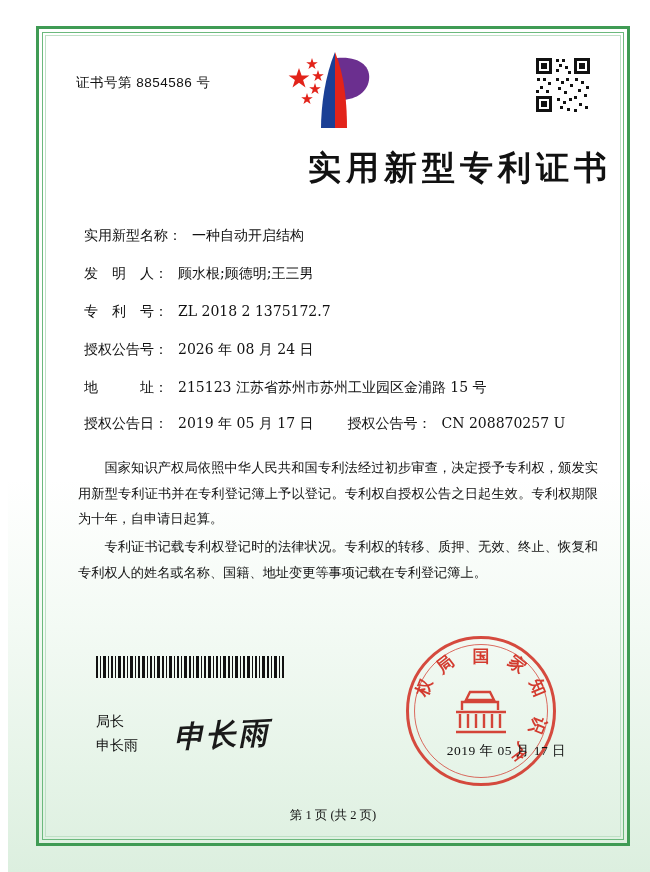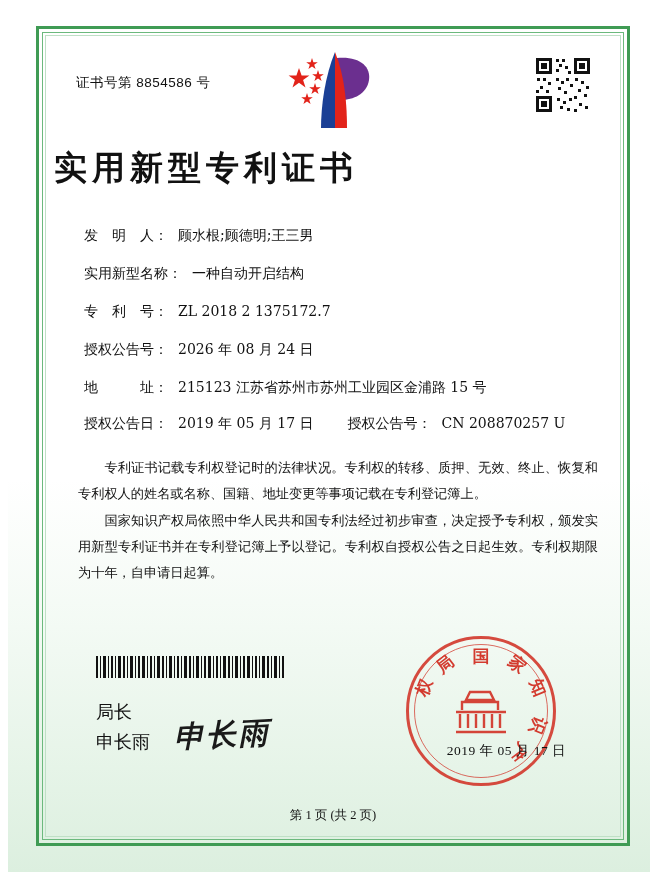--- a/index.html
+++ b/index.html
@@ -86,21 +86,21 @@
   .qr {
     position: absolute;
     right: 20px;
     top: 12px;
     width: 58px;
     height: 58px;
   }
 
   .title {
     margin-top: 6px;
-    text-align: left;
+    text-align: right;
     font-size: 33px;
     font-weight: bold;
     letter-spacing: 5px;
     color: #111;
     font-family: "DejaVu Serif", "Liberation Serif", serif;
   }
 
   .fields {
     margin: 34px 0 0 0;
     padding: 0 26px 0 30px;
@@ -153,21 +153,21 @@
     bottom: 150px;
     width: 190px;
     height: 22px;
   }
 
   
   .sig-block {
     position: absolute;
     left: 42px;
     bottom: 70px;
-    font-size: 18px;
+    font-size: 14px;
     line-height: 1.7;
     color: #111;
   }
   .sig-script {
     position: absolute;
     left: 120px;
     bottom: 72px;
     font-size: 30px;
     font-family: "DejaVu Serif", serif;
     color: #1a1a1a;
@@ -313,26 +313,26 @@
               <rect x="40" y="53" width="3" height="3"></rect>
           </g>
         </svg>
       </div>
     </div>
 
     <div class="title">实用新型专利证书</div>
 
     <div class="fields">
       <div class="field-row">
+        <span class="f-label">实用新型名称：</span>
+        <span class="f-value">一种自动开启结构</span>
+      </div>
+      <div class="field-row">
         <span class="f-label">发　明　人：</span>
         <span class="f-value">顾水根;顾德明;王三男</span>
-      </div>
-      <div class="field-row">
-        <span class="f-label">实用新型名称：</span>
-        <span class="f-value">一种自动开启结构</span>
       </div>
       <div class="field-row">
         <span class="f-label">专　利　号：</span>
         <span class="f-value">ZL 2018 2 1375172.7</span>
       </div>
       <div class="field-row">
         <span class="f-label">授权公告号：</span>
         <span class="f-value">2026 年 08 月 24 日</span>
       </div>
       <div class="field-row">
@@ -346,22 +346,22 @@
           <span class="f-value">2019 年 05 月 17 日</span>
         </span>
         <span class="half second">
           <span class="f-label">授权公告号：</span>
           <span class="f-value">CN 208870257 U</span>
         </span>
       </div>
     </div>
 
     <div class="paragraphs">
+      <p>国家知识产权局依照中华人民共和国专利法经过初步审查，决定授予专利权，颁发实用新型专利证书并在专利登记簿上予以登记。专利权自授权公告之日起生效。专利权期限为十年，自申请日起算。</p>
       <p>专利证书记载专利权登记时的法律状况。专利权的转移、质押、无效、终止、恢复和专利权人的姓名或名称、国籍、地址变更等事项记载在专利登记簿上。</p>
-      <p>国家知识产权局依照中华人民共和国专利法经过初步审查，决定授予专利权，颁发实用新型专利证书并在专利登记簿上予以登记。专利权自授权公告之日起生效。专利权期限为十年，自申请日起算。</p>
     </div>
 
     <div class="barcode">
       <svg viewBox="0 0 190 22" width="190" height="22" aria-hidden="true">
         <g fill="#111111">
           <rect x="0" y="0" width="2" height="22"></rect>
             <rect x="4" y="0" width="1" height="22"></rect>
           <rect x="7" y="0" width="3" height="22"></rect>
             <rect x="12" y="0" width="1" height="22"></rect>
           <rect x="15" y="0" width="2" height="22"></rect>

